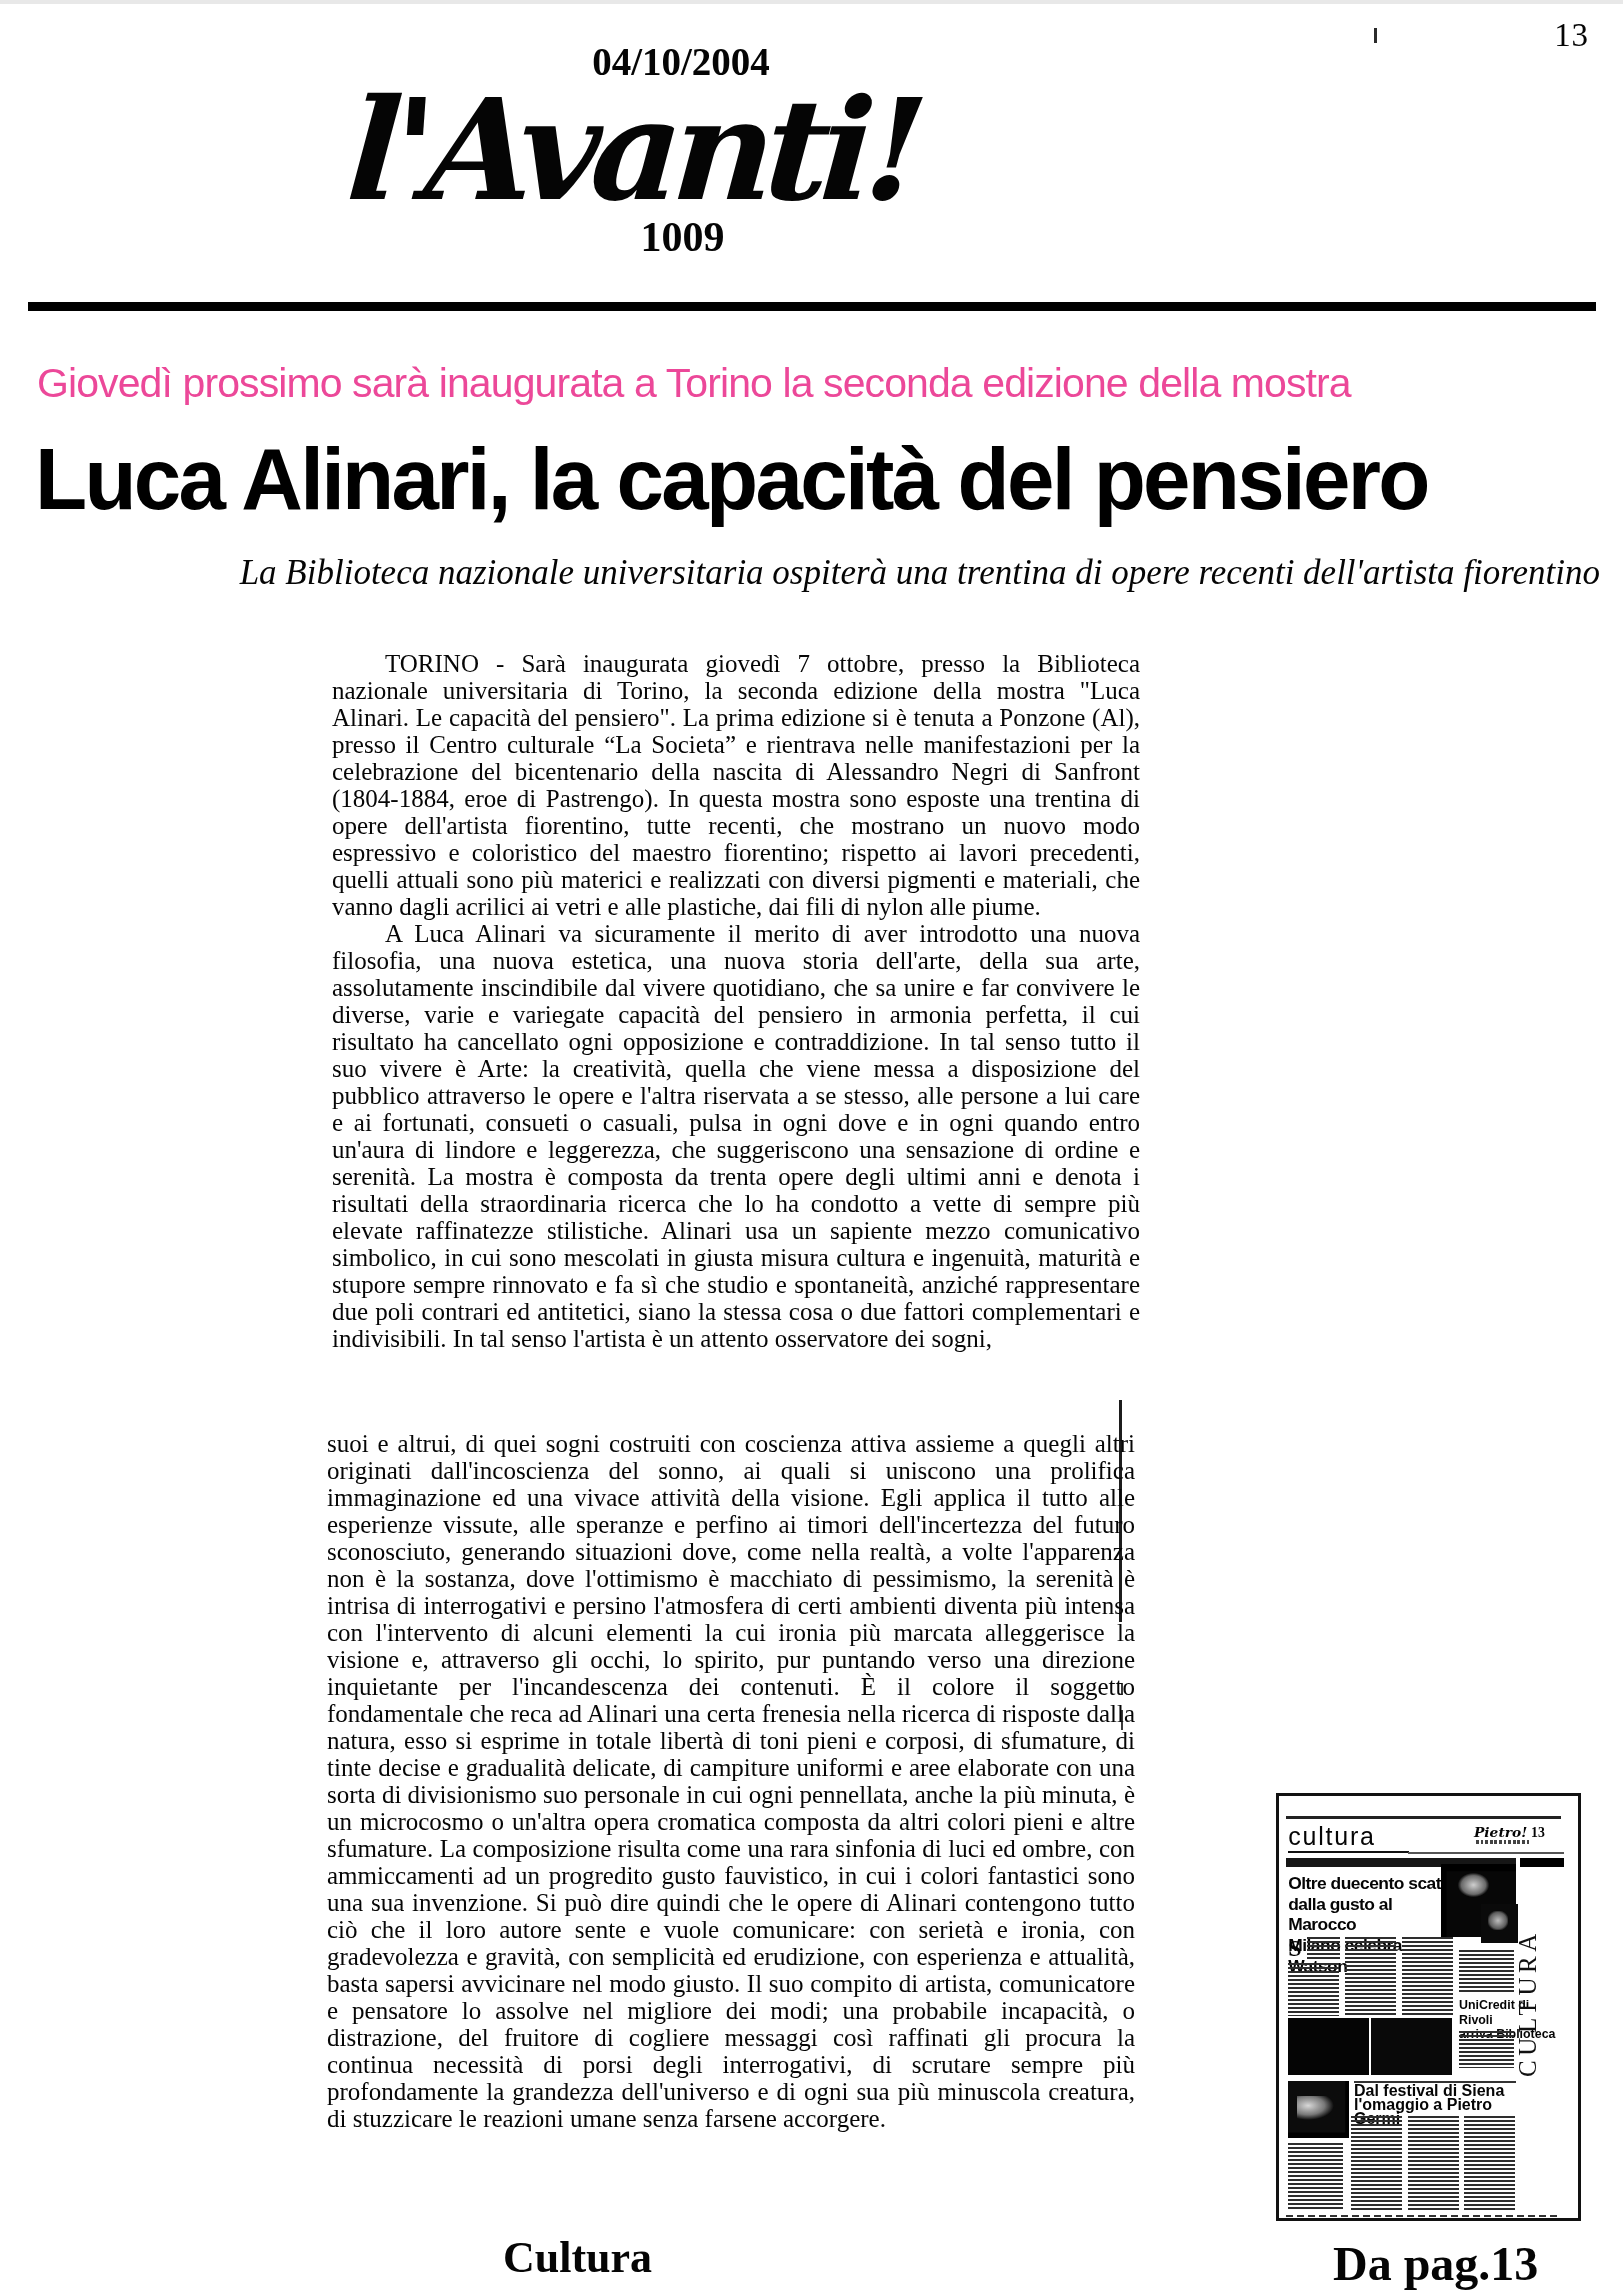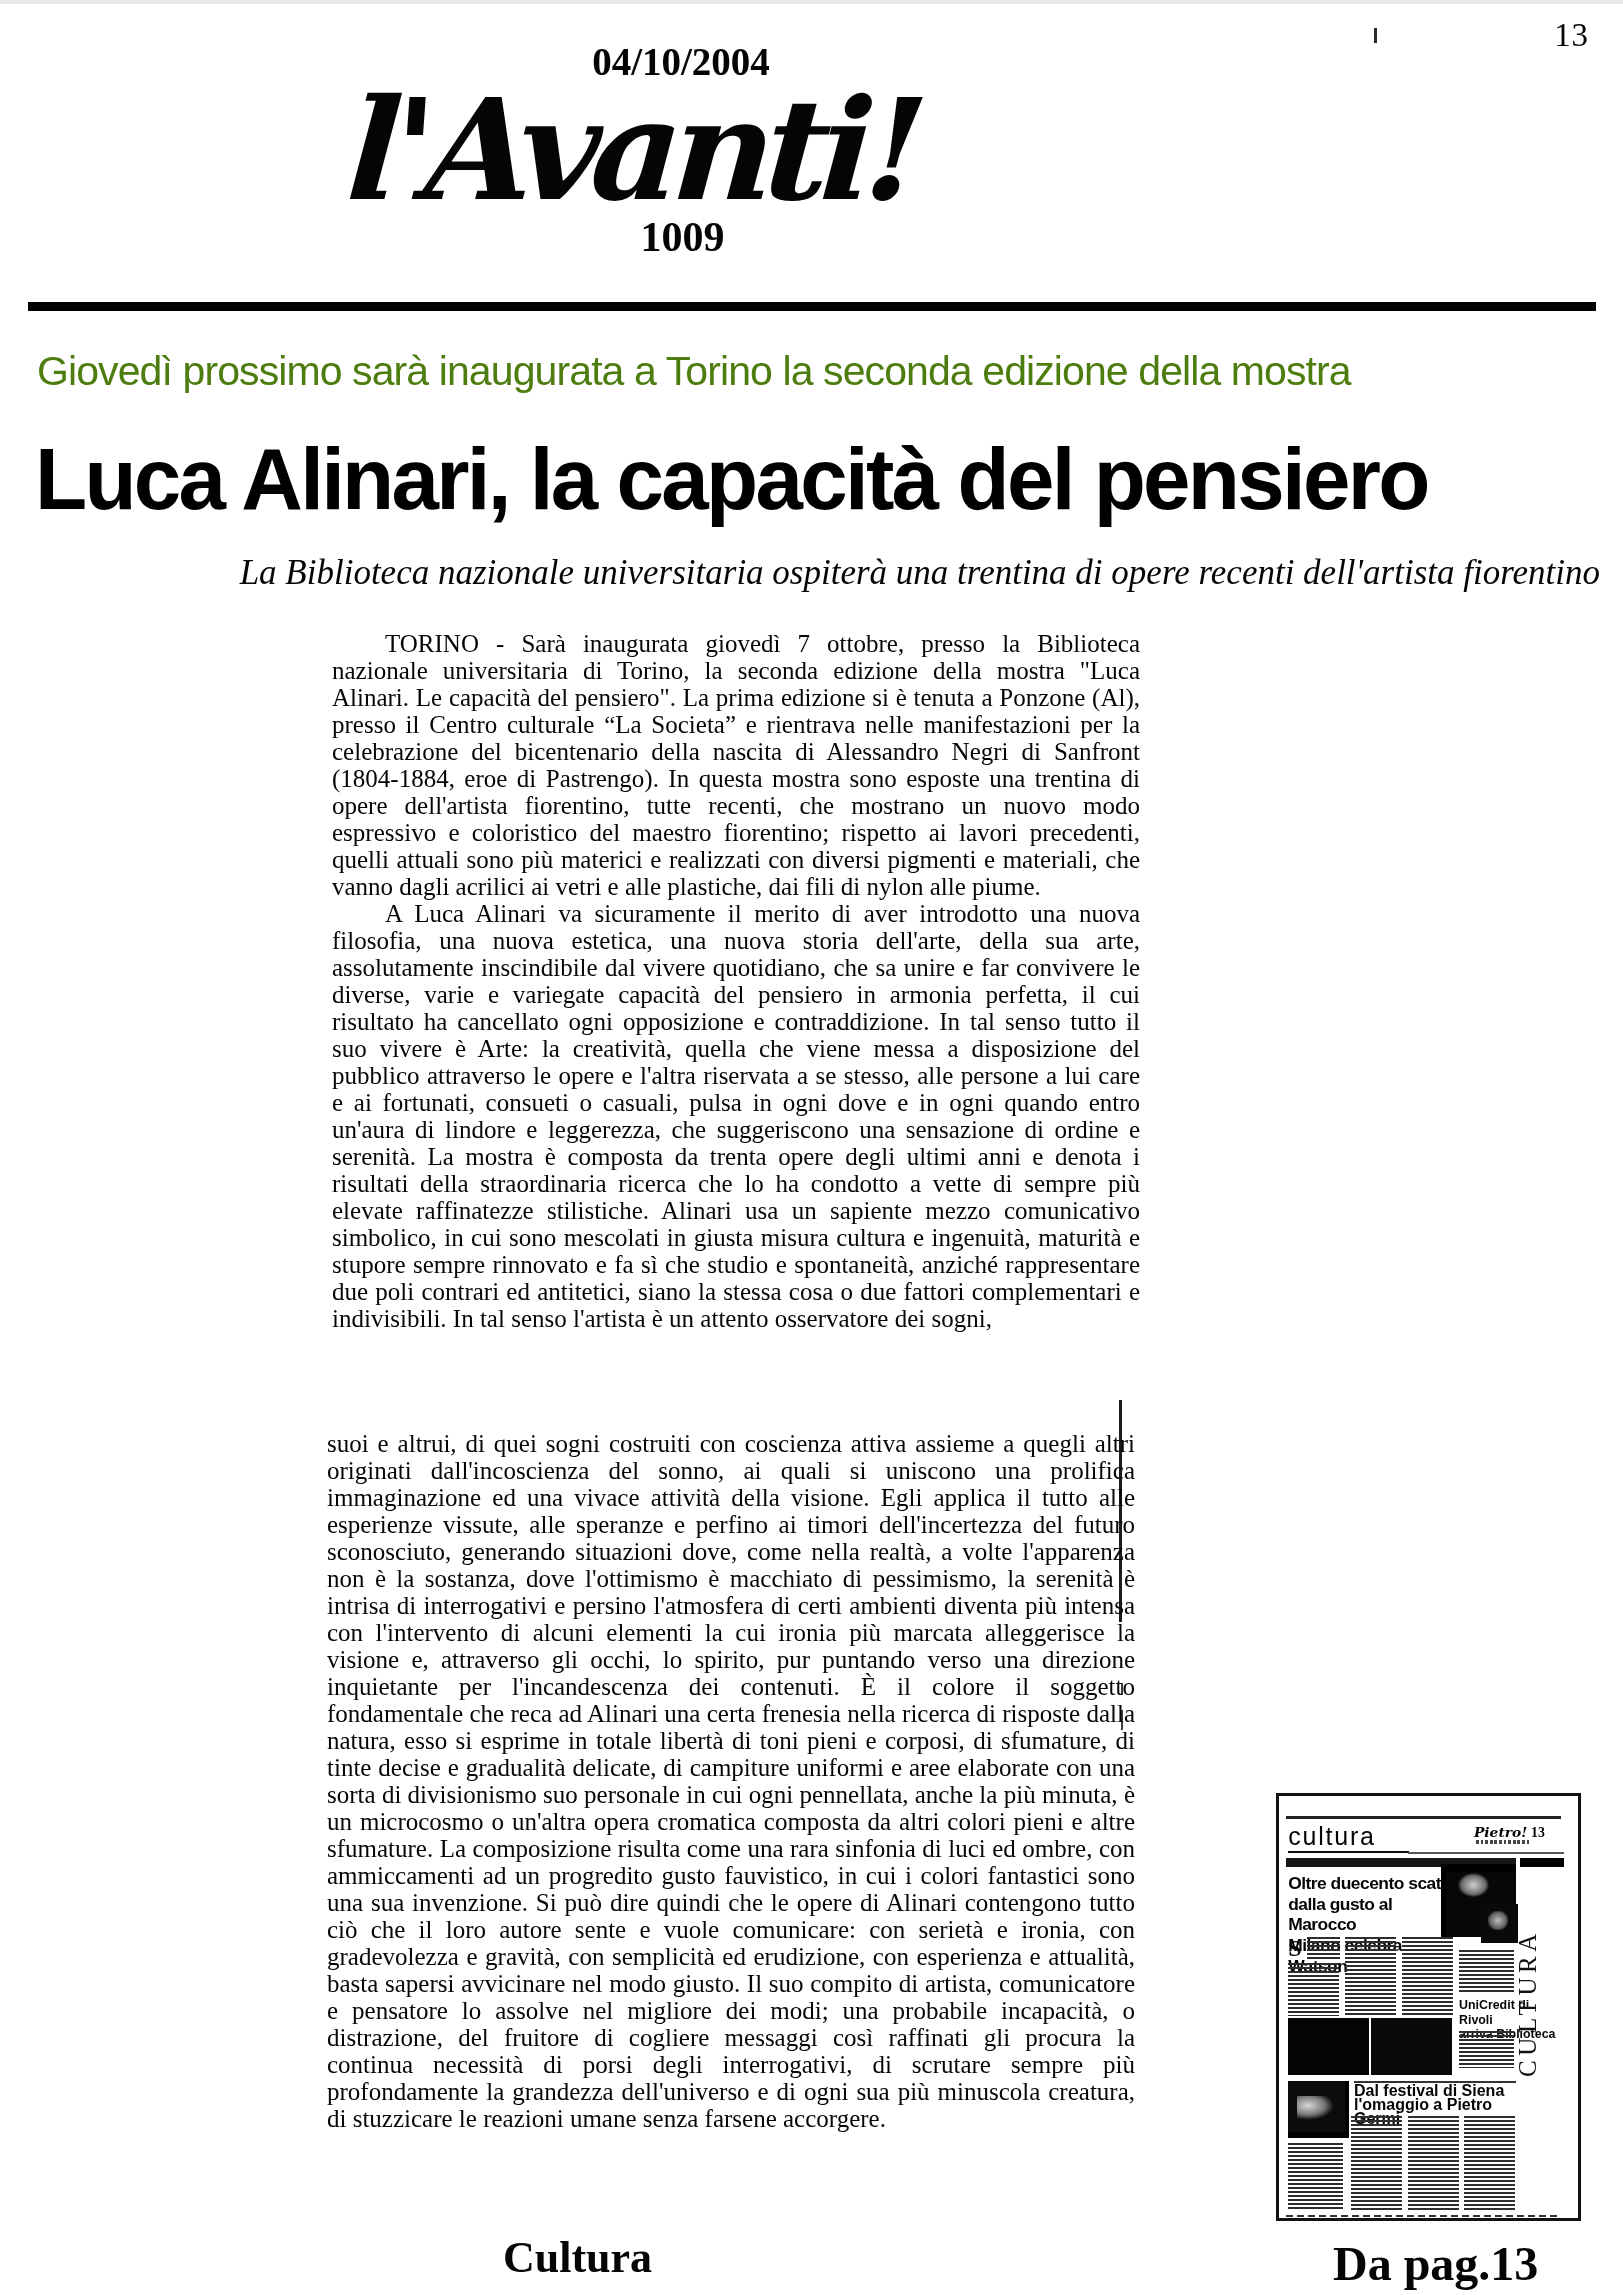--- a/index.html
+++ b/index.html
@@ -25,36 +25,36 @@
   .logo { position:relative; left:-22px; margin-top:-7.3px;
     font-family:"DejaVu Serif", serif; font-style:italic; font-weight:700;
     font-size:140px; line-height:147px; letter-spacing:-9.2px;
     transform:skewX(-4deg); }
   .issue { position:relative; left:27.5px; margin-top:-11px;
     font-weight:700; font-size:42px; }
 
   .big-rule { top:298px; left:27.5px; width:1568px; height:9.2px; background:#000; }
 
   
-  .kicker { top:344px; left:37px; width:1561px;
+  .kicker { top:356px; left:37px; width:1561px;
     font-family:"Liberation Sans", sans-serif; font-size:41px;
-    letter-spacing:-0.9px; white-space:nowrap; color:#4d7c0f; }
+    letter-spacing:-0.9px; white-space:nowrap; color:#ec4899; }
   .headline { top:424px; left:35px; width:1580px;
     font-family:"Liberation Sans", sans-serif; font-weight:700;
     font-size:88px; letter-spacing:-2.8px; white-space:nowrap;
     transform:scaleX(0.97); transform-origin:left center; color:#000; }
   .subhead { top:549px; left:39px; width:1561px;
     font-family:"Liberation Serif", serif; font-style:italic;
     font-size:35px; letter-spacing:0px; white-space:nowrap;text-align:right; }
 
   
   .body-block { width:808px; font-size:25px; line-height:27px;
     text-align:justify; color:#060606;
     font-family:"Liberation Serif", serif; }
-  .block1 { top:626px; left:332px; }
+  .block1 { top:646px; left:332px; }
   .block2 { top:1426px; left:327px; }
   .para-indent { text-indent:53px; }
 
   
   .vrule { left:1119px; top:1396px; width:2.8px; height:222px; background:#1c1c1c; }
   .vdash1 { left:1121px; top:1679px; width:1.8px; height:12px; background:#3a3a3a; }
   .vdash2 { left:1121px; top:1706px; width:1.8px; height:20px; background:#3a3a3a; }
 
   
   .footer-section { top:2228px; left:503px; font-weight:700; font-size:44px; }

